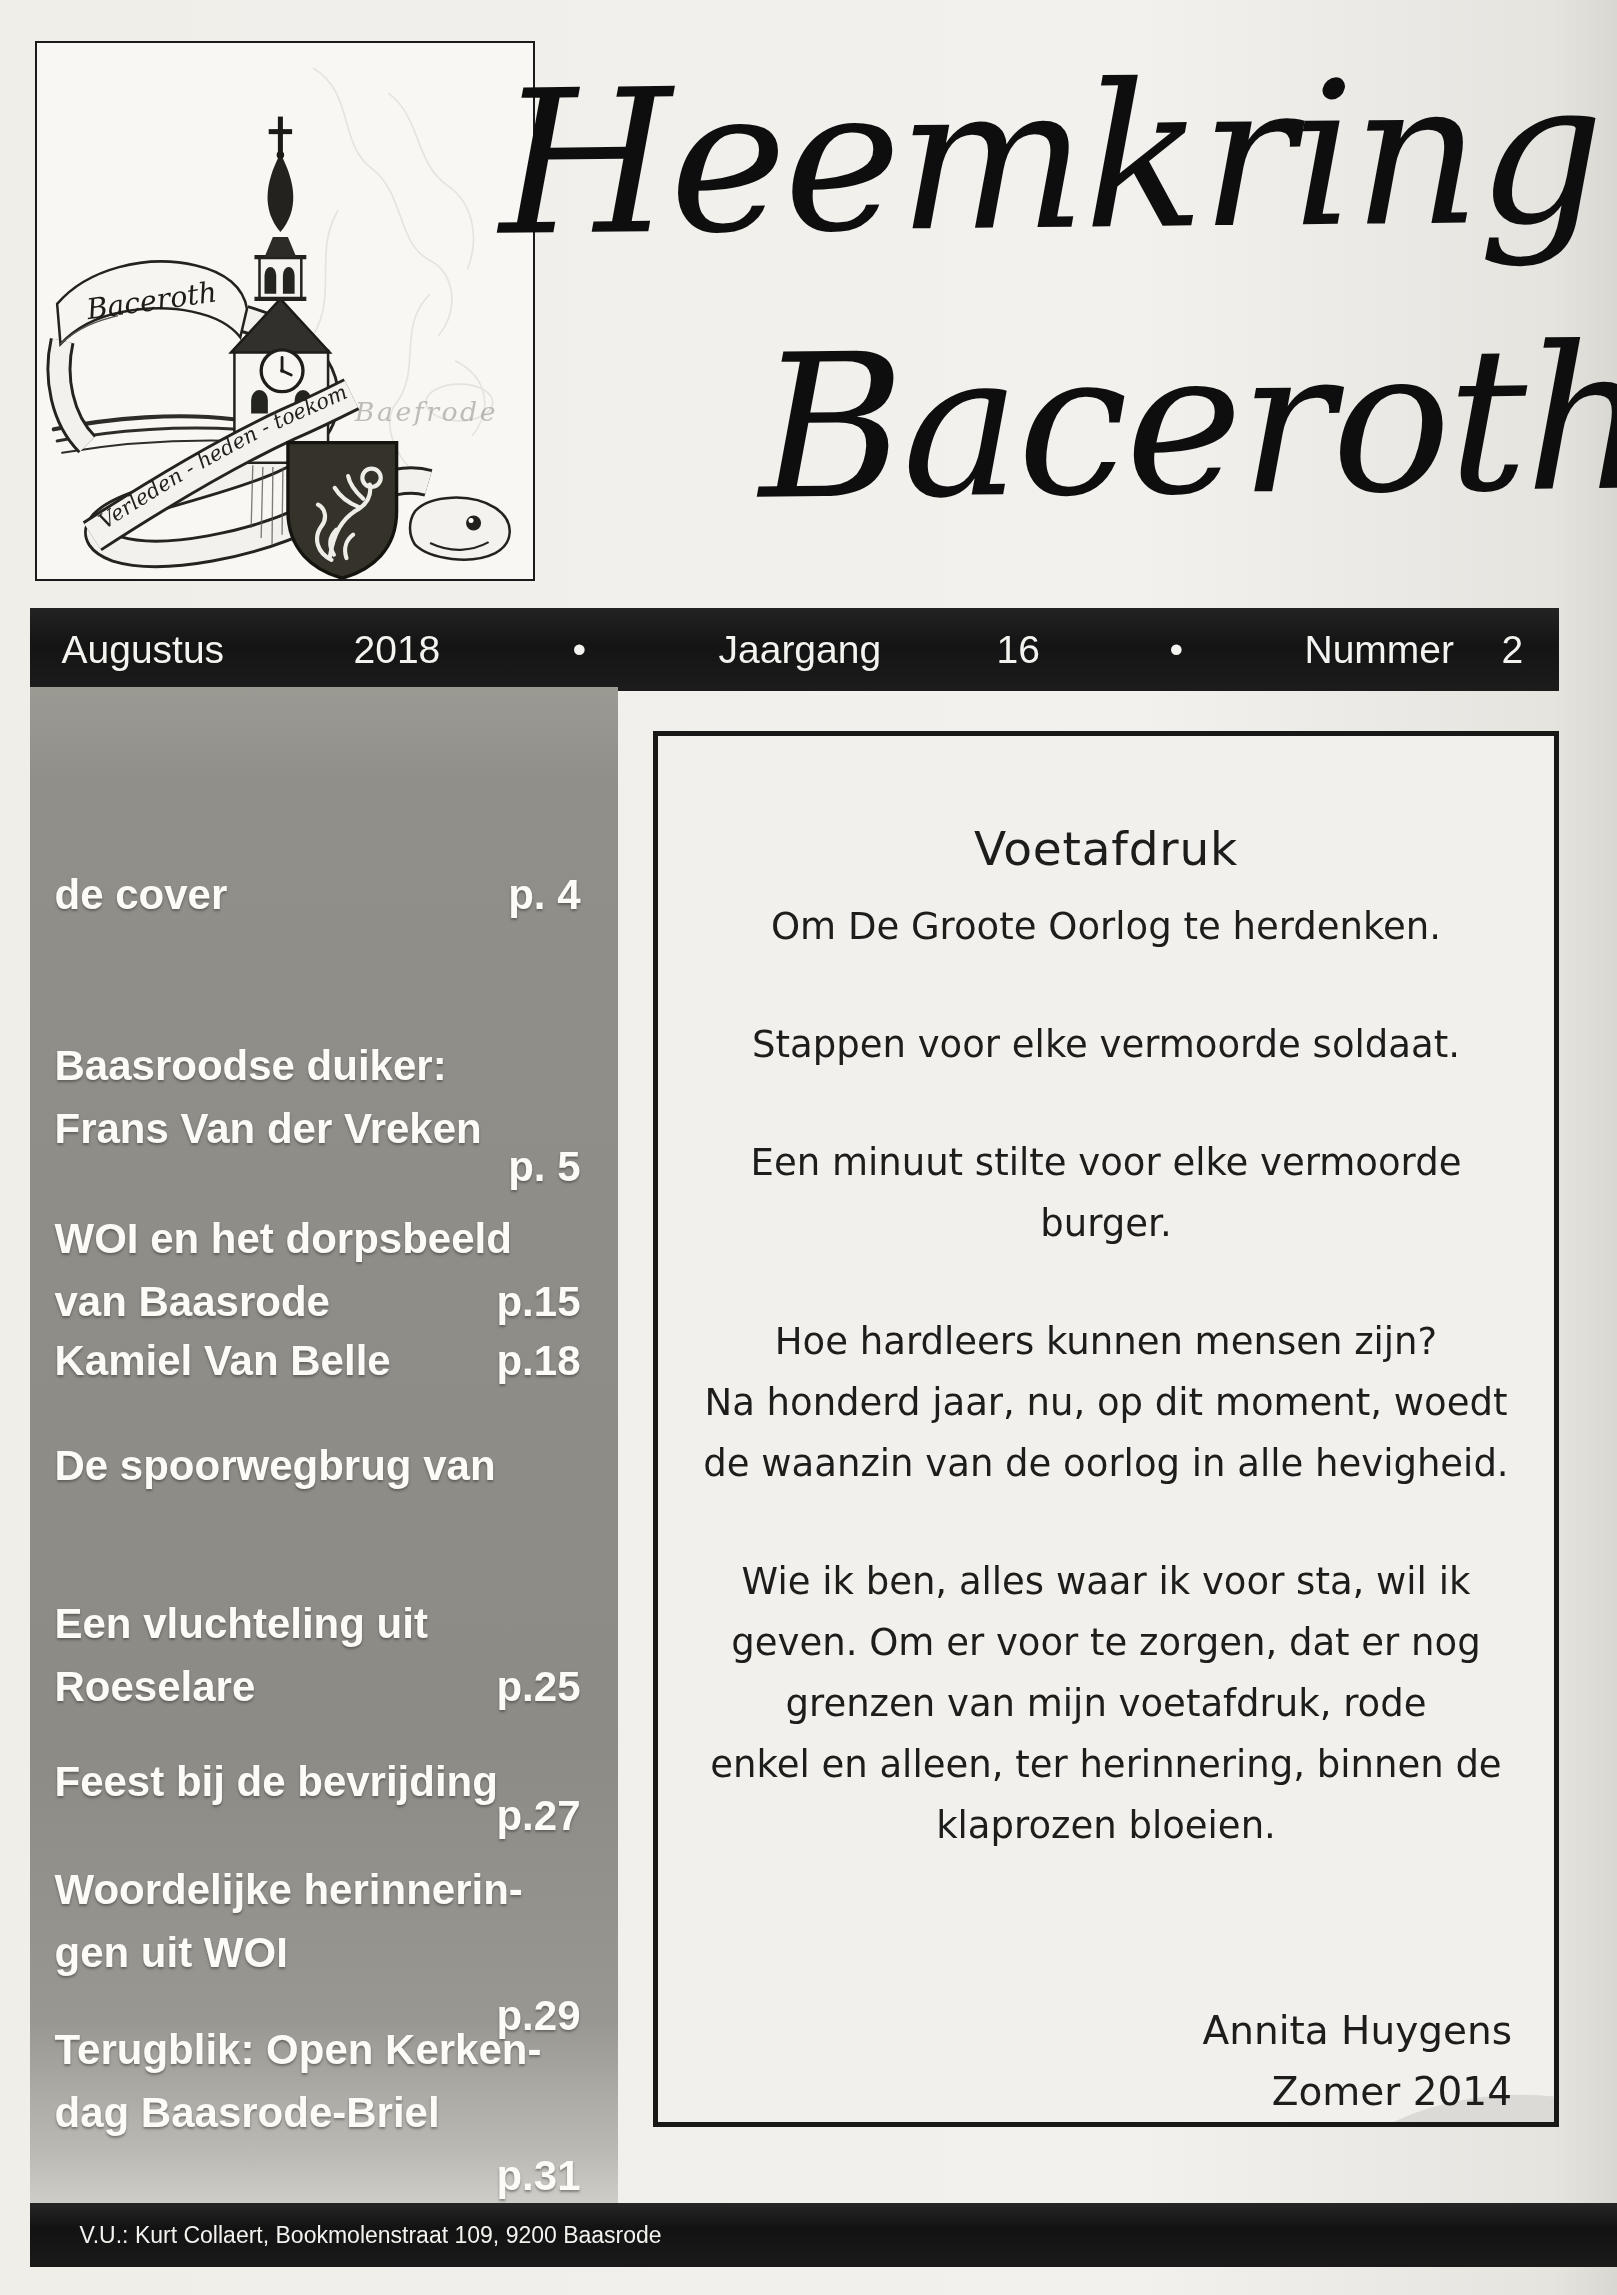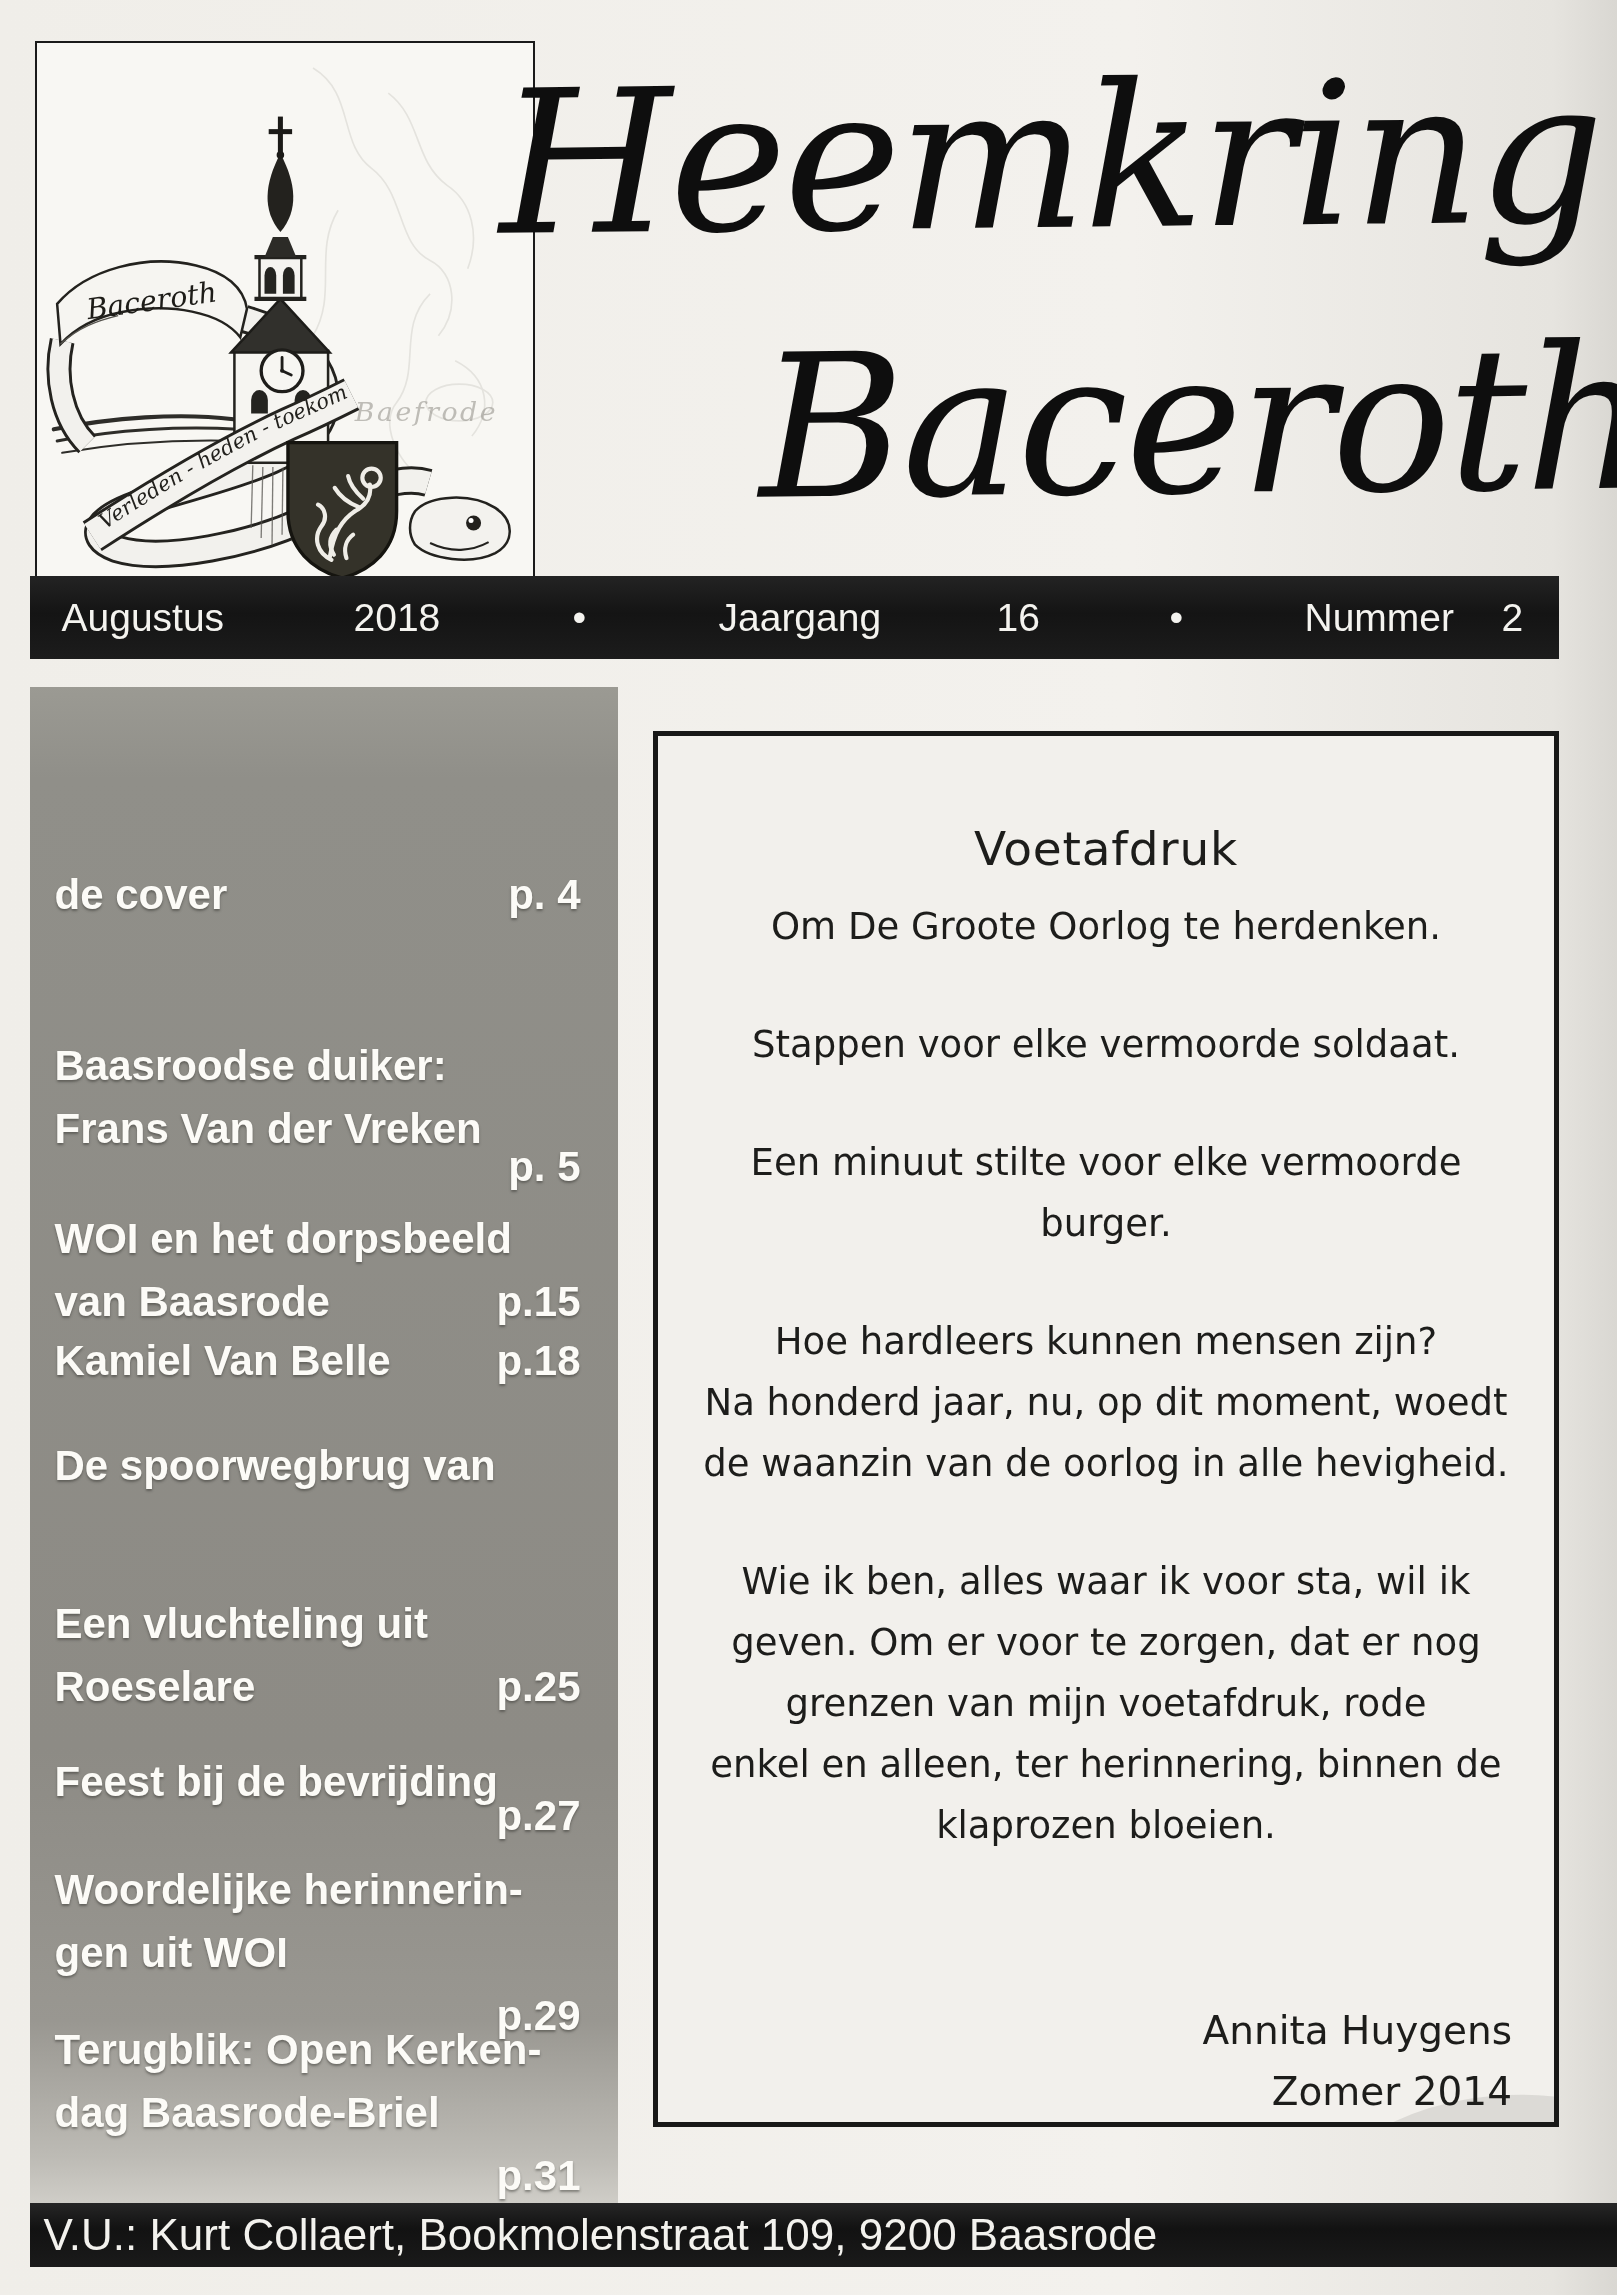--- a/index.html
+++ b/index.html
@@ -13,21 +13,21 @@
   .logo-box svg{width:100%;height:100%;display:block;}
 
   
   .title-line{position:absolute;left:539px;width:1078px;text-align:center;
     font-family:"DejaVu Serif","Liberation Serif",serif;font-style:italic;
     color:#0e0e0e;white-space:nowrap;letter-spacing:-3.4px;}
   .title-1{top:32px;font-size:199px;line-height:253px;transform:translateX(-40px) rotate(-0.6deg);}
   .title-2{top:297px;font-size:199px;line-height:253px;transform:translateX(126px) rotate(-0.6deg);}
 
   
-  .issue-bar{position:absolute;left:29.5px;top:576px;width:1529px;height:83px;
+  .issue-bar{position:absolute;left:29.5px;top:608px;width:1529px;height:83px;
     background:linear-gradient(180deg,#232323,#141414 45%,#1c1c1c);}
   .issue-bar span{position:absolute;top:0;line-height:83px;font-size:39px;color:#f4f3ef;}
 
   
   .sidebar{position:absolute;left:29.5px;top:687px;width:588px;height:1516px;
     background:linear-gradient(180deg,#9b9a93 0%,#908f89 6%,#8d8b85 70%,#999791 88%,#bdbbb5 97%,#cfcdc7 100%);}
   .toc-item{position:absolute;left:25px;right:37px;}
   .toc-row{display:flex;justify-content:space-between;align-items:baseline;
     line-height:63px;font-size:42px;font-weight:bold;color:#fcfbf7;
     text-shadow:0 1.7px 2.5px rgba(40,40,36,.45);white-space:nowrap;}
@@ -45,21 +45,21 @@
   .poem-title{font-size:47px;line-height:66px;margin-bottom:14px;letter-spacing:0.8px;}
   .stanza{margin-bottom:57px;}
   .poem-line{font-size:37px;line-height:61px;white-space:nowrap;letter-spacing:0px;}
   .signature{position:absolute;right:42px;top:1264px;text-align:right;
     font-size:39px;line-height:61px;color:#1d1d1b;white-space:nowrap;}
   .poem-flow,.signature,.poem-title{font-family:"DejaVu Sans","Liberation Sans",sans-serif;}
 
   
   .footer-bar{position:absolute;left:29.5px;top:2203px;width:1588px;height:64px;
     background:linear-gradient(180deg,#262626,#121212 40%,#1a1a1a);}
-  .footer-bar div{line-height:64px;padding-left:14px;font-size:44px;color:#f3f2ee;}
+  .footer-bar div{line-height:64px;padding-left:50px;font-size:23px;color:#f3f2ee;}
 </style>
 </head>
 <body>
 
 <div class="page">
 
   <svg width="0" height="0" style="position:absolute" aria-hidden="true">
     <defs>
       <symbol id="poppy" viewBox="0 0 200 220">
         <g stroke="#45443f" stroke-width="2.6" stroke-linejoin="round" fill="#eceae4">

